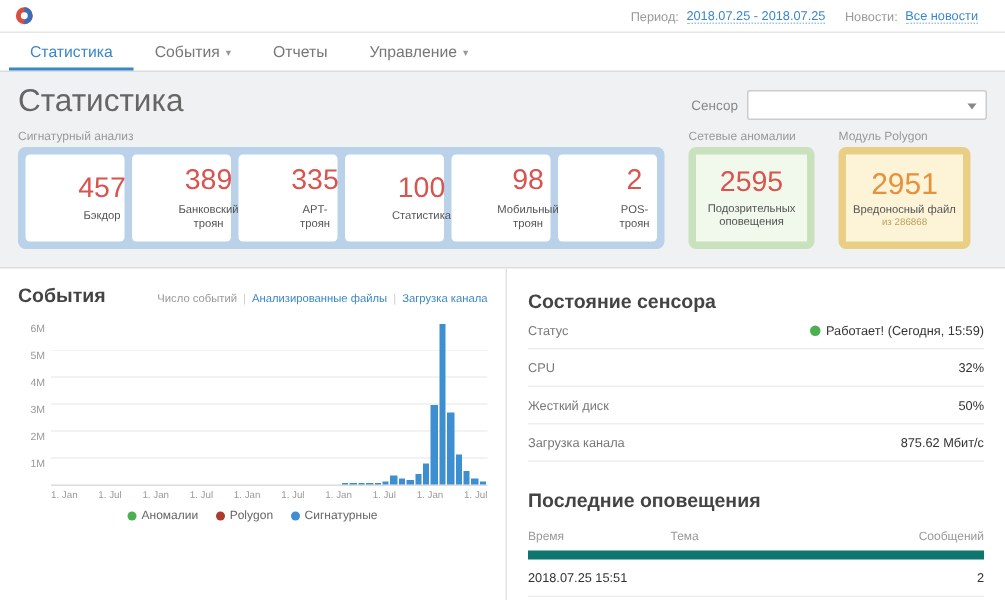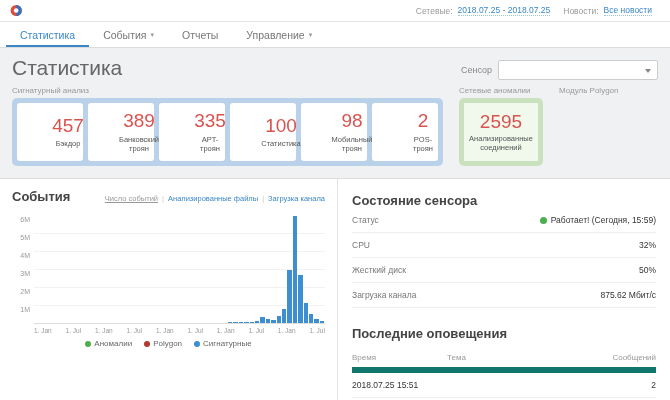--- a/index.html
+++ b/index.html
@@ -51,21 +51,21 @@
   .yellow-card .lbl { font-size:7.5px; color:#555; text-align:center; margin-top:1px; }
   .yellow-card .sub { font-size:6.5px; color:#b9a15e; margin-top:1px; }
   
   .lower { flex:1 1 auto; margin-top:12px; background:#fff; border-top:1px solid #ddd; display:flex; min-height:0; }
   .col-left { width:338px; flex:0 0 338px; border-right:1px solid #e3e3e3; padding:10px 12px; }
   .col-right { flex:1; padding:14px 14px; }
   h2 { font-size:13px; font-weight:700; color:#444; }
   .panel-head { display:flex; justify-content:space-between; align-items:baseline; }
   .links { font-size:7.5px; display:flex; align-items:center; }
   .lnk { color:#3a87c8; text-decoration:none; cursor:pointer; }
-  .lnk.active { color:#999; cursor:default;text-decoration:underline; }
+  .lnk.active { color:#999; cursor:default; }
   .sep { color:#ccc; margin:0 4px; }
   
   .chart { display:flex; height:108px; margin-top:12px; }
   .yaxis { width:22px; display:flex; flex-direction:column; font-size:7px; color:#999; text-align:right; padding-right:4px; }
   .yaxis span { height:18px; line-height:7px; display:block; }
   .plot { flex:1; display:flex; align-items:flex-end; border-bottom:1px solid #ddd;
     background:repeating-linear-gradient(to top, #fff 0 17px, #f2f2f2 17px 18px); }
   .plot .bar { flex:1; margin-right:1px; min-height:0; }
   .xaxis { display:flex; justify-content:space-between; font-size:6.5px; color:#999; margin:3px 0 5px 22px; }
   .legend { display:flex; justify-content:center; align-items:center; gap:12px; font-size:8px; color:#666; margin-top:4px; }
@@ -89,21 +89,21 @@
 
 <header class="topbar">
   <span class="logo">
     <svg width="15" height="15" viewBox="0 0 15 15">
       <circle cx="6.2" cy="7.5" r="5.6" fill="#d94f3f"></circle>
       <path d="M6.2 1.9 a5.6 5.6 0 0 1 0 11.2 z" fill="#3a6fb8"></path>
       <circle cx="6.2" cy="7.5" r="2.3" fill="#ffffff"></circle>
     </svg>
   </span>
   <div class="topbar-right">
-    <span class="tb-label">Сетевые:</span>
+    <span class="tb-label">Период:</span>
     <a class="tb-link">2018.07.25 - 2018.07.25</a>
     <span class="tb-label">Новости:</span>
     <a class="tb-link">Все новости</a>
   </div>
 </header>
 
 <nav class="navbar">
   <div class="tab active">
     <span>Статистика</span>
   </div>
@@ -159,26 +159,31 @@
           <div class="num">2</div>
           <div class="lbl">POS-троян</div>
         </div>
       </div>
     </div>
 
     <div>
       <div class="group-label">Сетевые аномалии</div>
       <div class="green-card">
         <div class="num">2595</div>
-        <div class="lbl">Анализированные соединений</div>
+        <div class="lbl">Подозрительных оповещения</div>
       </div>
     </div>
 
     <div>
       <div class="group-label">Модуль Polygon</div>
+      <div class="yellow-card">
+        <div class="num">2951</div>
+        <div class="lbl">Вредоносный файл</div>
+        <div class="sub">из 286868</div>
+      </div>
     </div>
   </div>
 </div>
 
 <div class="lower">
 
   <div class="col-left">
     <div class="panel-head">
       <h2>События</h2>
       <div class="links">

